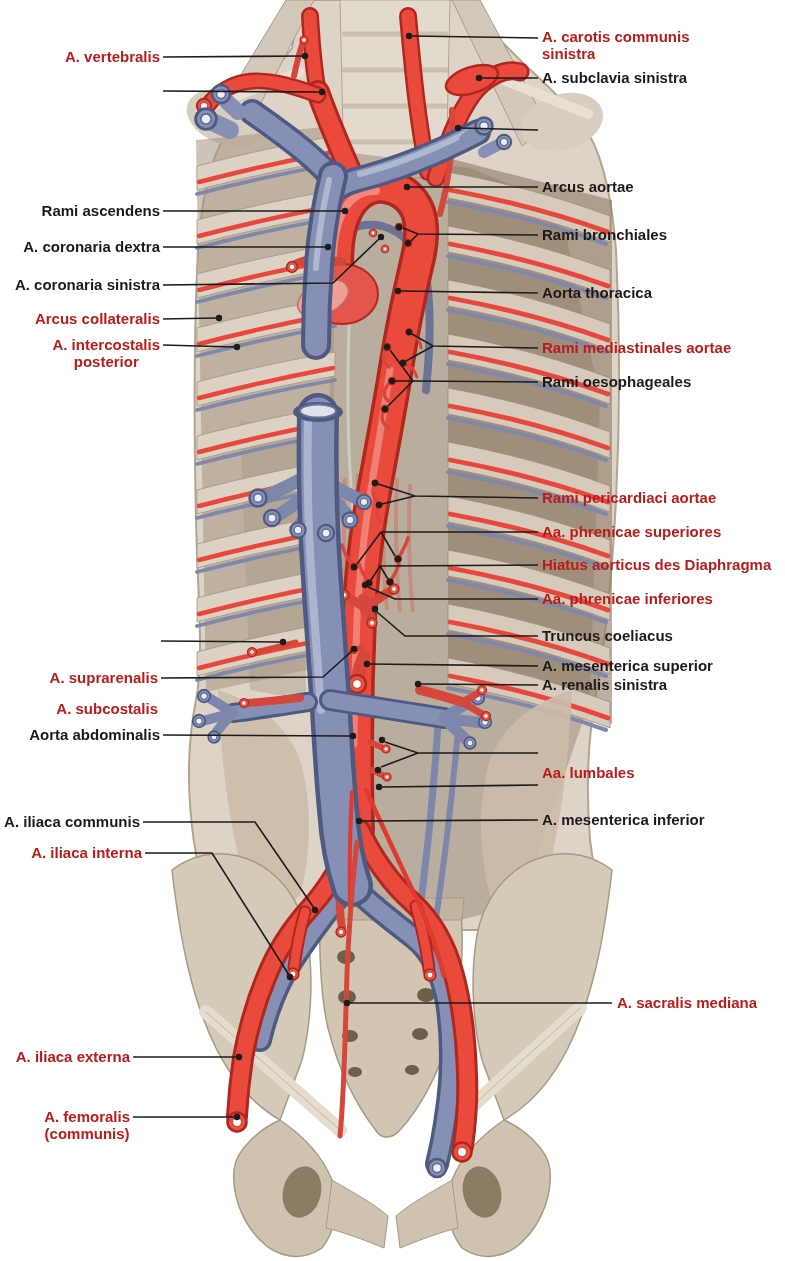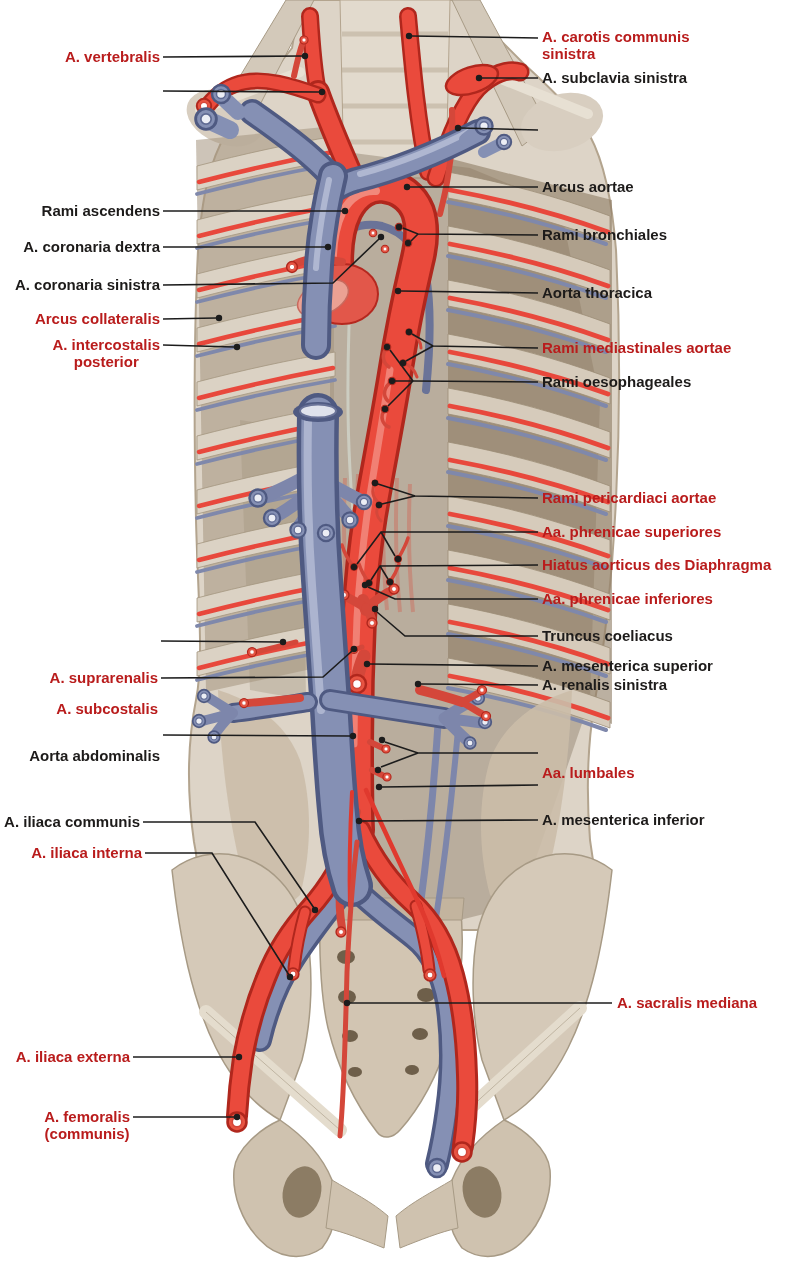--- a/index.html
+++ b/index.html
@@ -418,21 +418,21 @@
       <div class="label secondary left" style="right: 625px; top: 336px;">
         <div class="lline">A. intercostalis</div>
         <div class="lline">posterior</div>
       </div>
       <div class="label secondary left" style="right: 627px; top: 660px; margin-top: 40px;">
         <div class="lline">A. subcostalis</div>
       </div>
       <div class="label secondary left" style="right: 627px; top: 669px;">
         <div class="lline">A. suprarenalis</div>
       </div>
-      <div class="label primary left" style="right: 625px; top: 726px; margin-top: 21px;">
+      <div class="label primary left" style="right: 625px; top: 726px;">
         <div class="lline">Aorta abdominalis</div>
       </div>
       <div class="label primary left" style="right: 645px; top: 813px;">
         <div class="lline">A. iliaca communis</div>
       </div>
       <div class="label secondary left" style="right: 643px; top: 844px;">
         <div class="lline">A. iliaca interna</div>
       </div>
       <div class="label secondary left" style="right: 655px; top: 1048px;">
         <div class="lline">A. iliaca externa</div>

